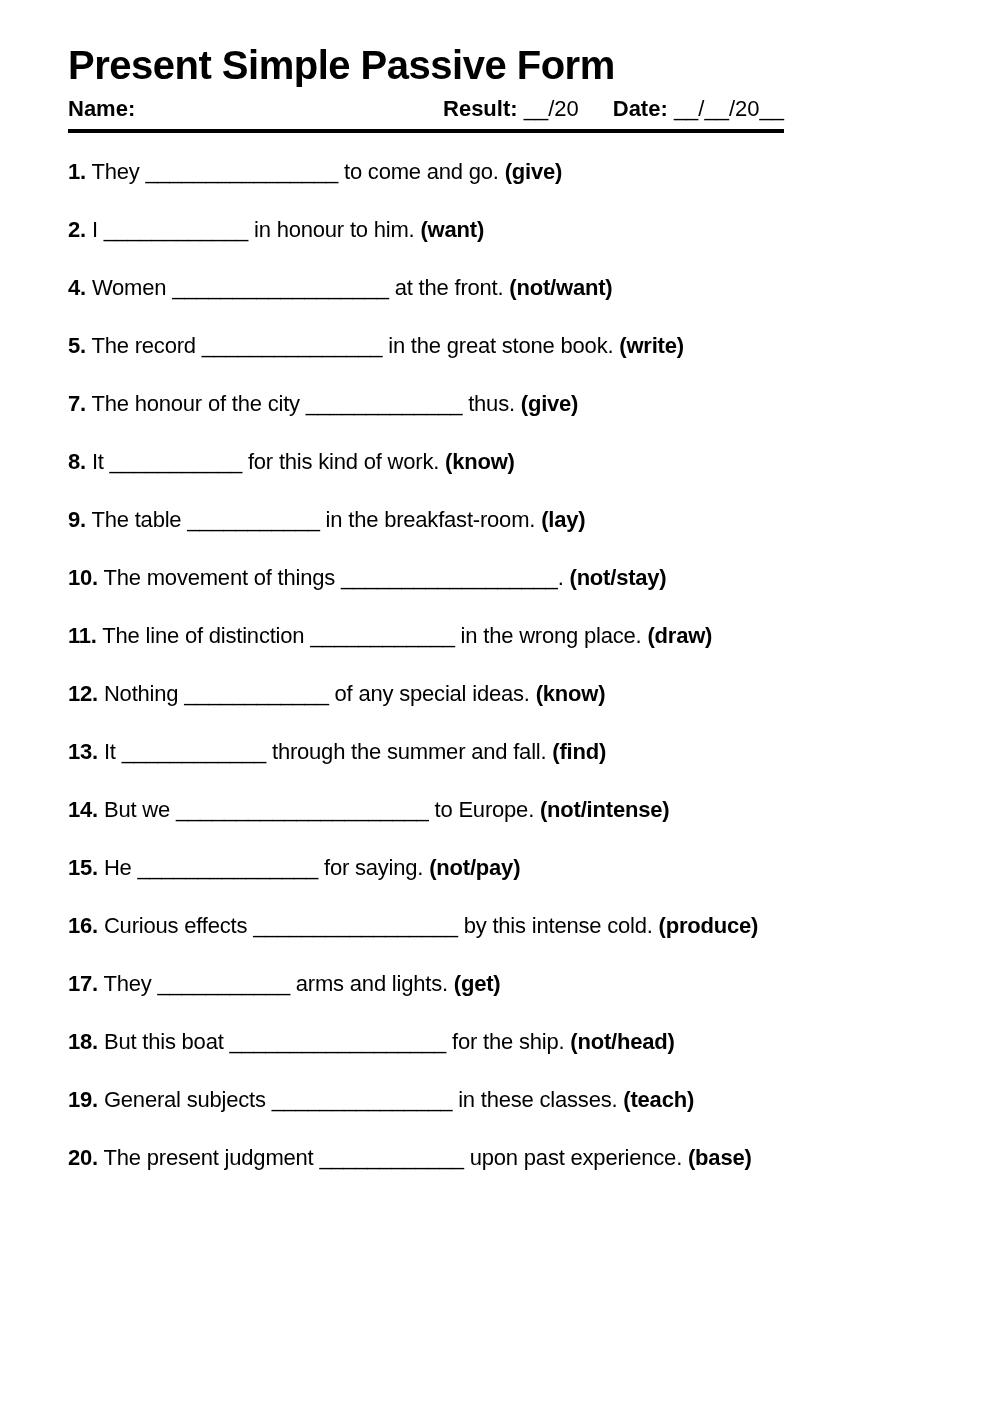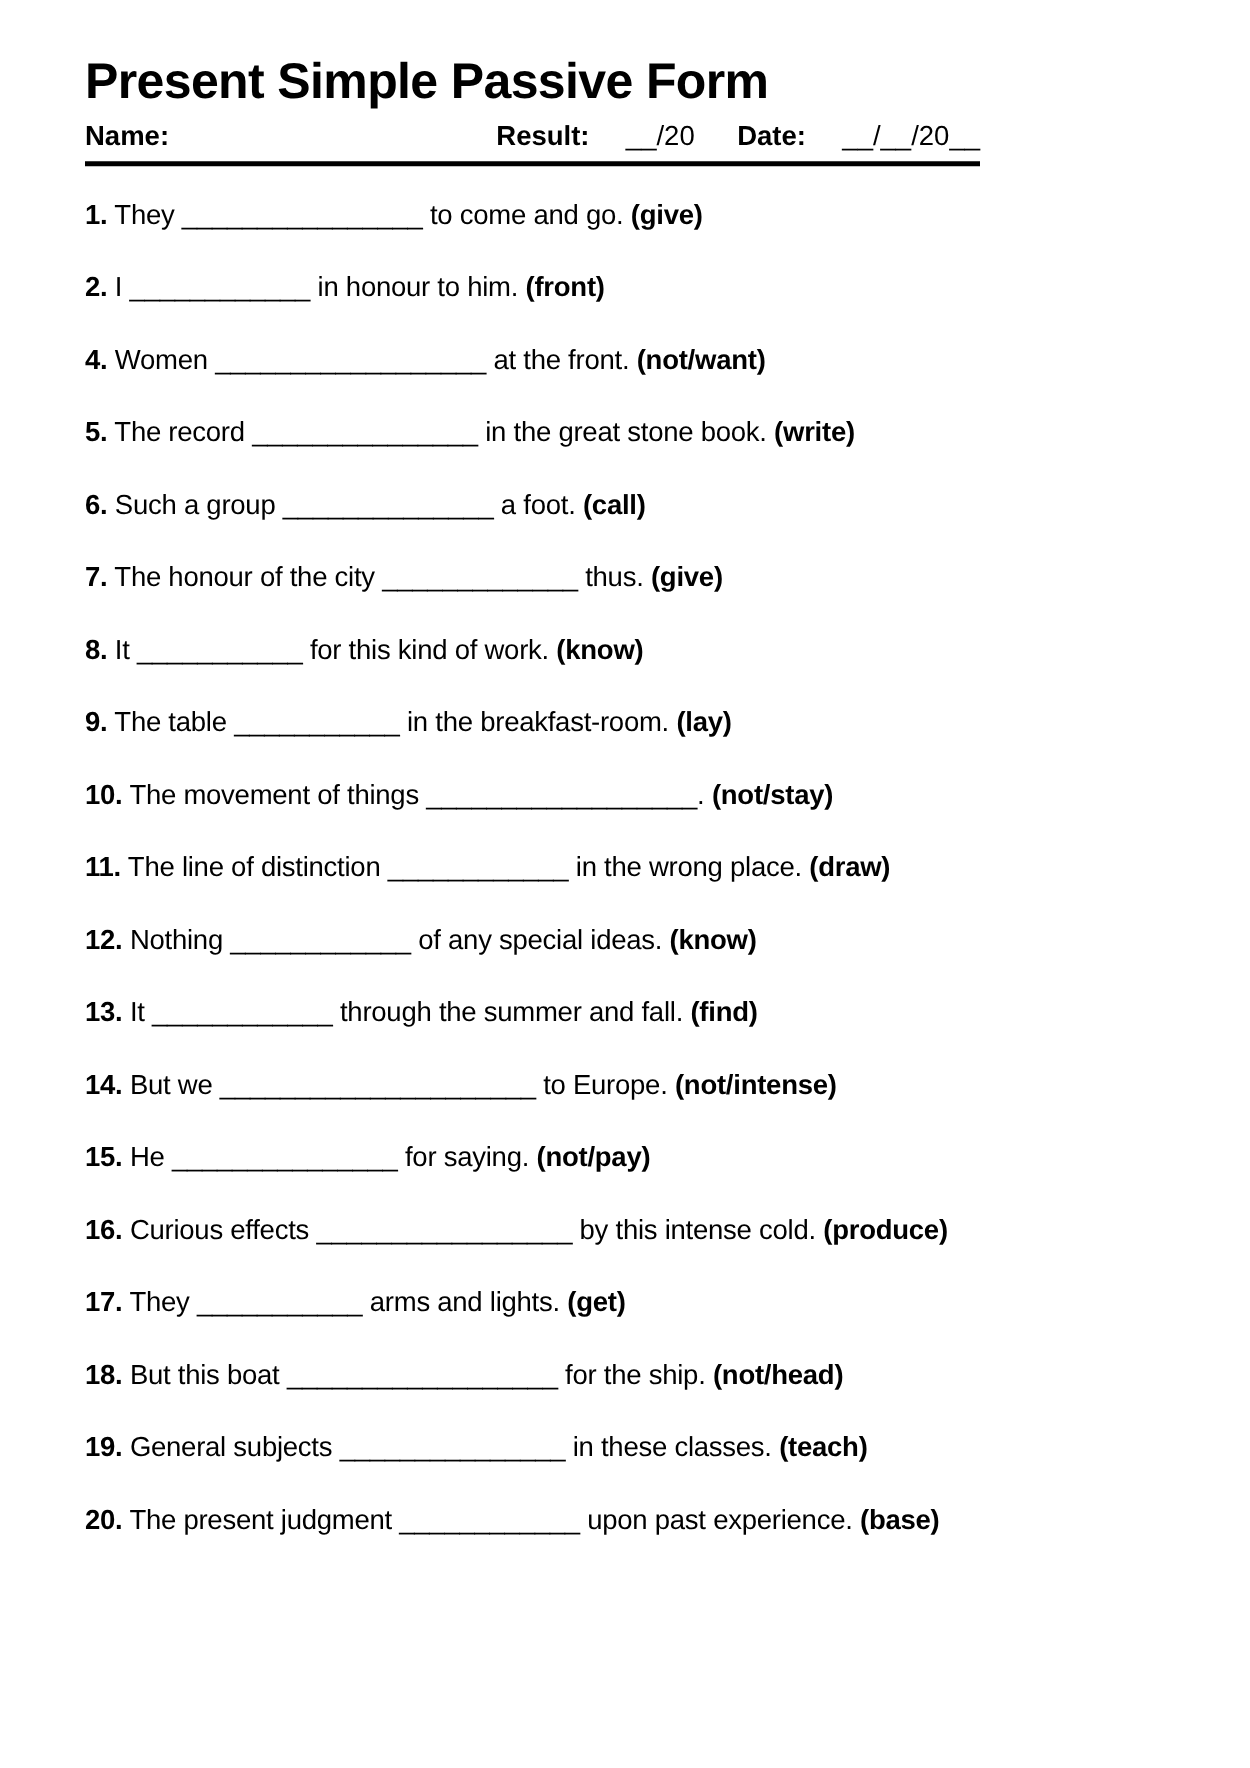--- a/index.html
+++ b/index.html
@@ -40,21 +40,20 @@
   .header-label {
     font-weight: bold;
   }
   .header-right {
     display: inline-flex;
     align-items: baseline;
     white-space: pre;
   }
   .header-value {
     font-weight: normal;
-    margin-left: 23px;
   }
   .date-label {
     margin-left: 34px;
   }
   .rule {
     height: 0;
     border-bottom: 4px solid #000000;
     margin-top: 7px;
   }
   .exercise-list {
@@ -95,41 +94,36 @@
   <ol class="exercise-list" id="exercise-list">
   <li class="exercise">
     <b>1.</b>
     <span>They ________________ to come and go.</span>
     <b>(give)</b>
   </li>
 
   <li class="exercise">
     <b>2.</b>
     <span>I ____________ in honour to him.</span>
-    <b>(front)</b>
+    <b>(want)</b>
   </li>
 
 
   <li class="exercise">
     <b>4.</b>
     <span>Women __________________ at the front.</span>
     <b>(not/want)</b>
   </li>
 
   <li class="exercise">
     <b>5.</b>
     <span>The record _______________ in the great stone book.</span>
     <b>(write)</b>
   </li>
 
-  <li class="exercise">
-    <b>6.</b>
-    <span>Such a group ______________ a foot.</span>
-    <b>(call)</b>
-  </li>
 
   <li class="exercise">
     <b>7.</b>
     <span>The honour of the city _____________ thus.</span>
     <b>(give)</b>
   </li>
 
   <li class="exercise">
     <b>8.</b>
     <span>It ___________ for this kind of work.</span>

